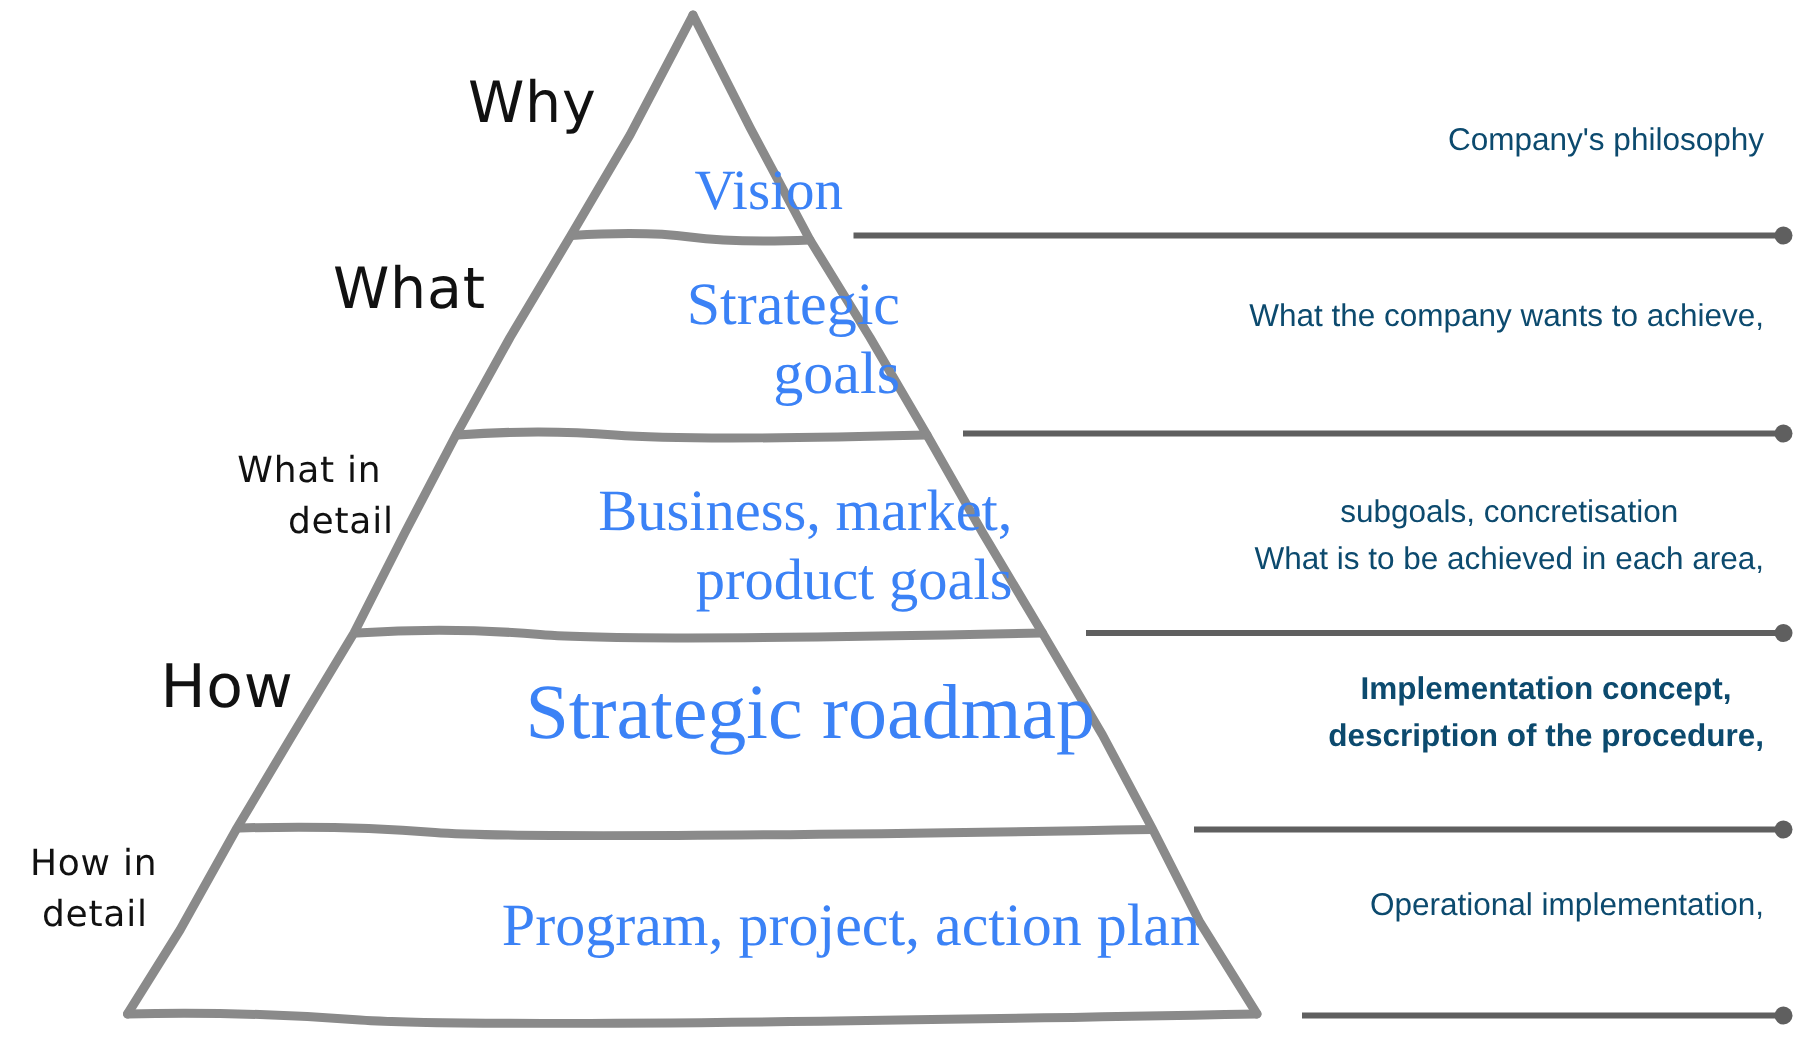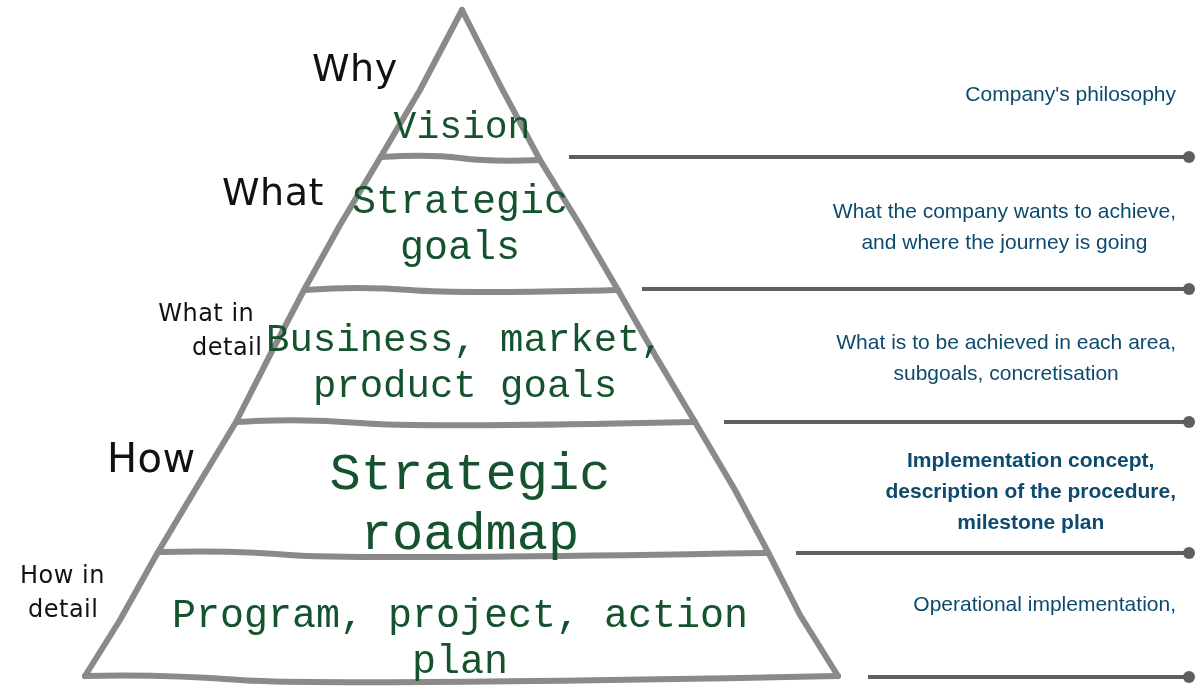--- a/index.html
+++ b/index.html
@@ -1,19 +1,19 @@
 <!DOCTYPE html>
 <html><head>
 <meta charset="utf-8">
 <style>
   html, body { margin:0; padding:0; background:#ffffff; }
   body { width:1200px; height:694px; position:relative; overflow:hidden; font-family:"Liberation Sans", sans-serif; }
   svg.pyr { position:absolute; left:0; top:0; }
   .hand { position:absolute; font-family:"DejaVu Sans", sans-serif; color:#111; white-space:nowrap; letter-spacing:0.5px; }
-  .level-text { position:absolute; text-align:center; font-family:Liberation Mono, monospace; color:#14532d; line-height:1.15; font-stretch:condensed; }
+  .level-text { position:absolute; text-align:right; font-family:Liberation Serif, serif; color:#3b82f6; line-height:1.15; font-stretch:condensed; }
   .desc { position:absolute; right:24px; text-align:center; font-family:"Liberation Sans", sans-serif; font-size:21px; line-height:31px; color:#0c4a6e; }
   .connector { position:absolute; height:4px; background:#5f5f5f; }
   .connector .dot { position:absolute; right:-6px; top:-4px; width:12px; height:12px; border-radius:50%; background:#5f5f5f; }
 </style>
 </head>
 <body>
 
 <svg class="pyr" width="1200" height="694">
   <g fill="none" stroke="#8a8a8a" stroke-width="6" stroke-linecap="round" stroke-linejoin="round">
     <path d="M462 10 L420 90 L380 158 L340 225 L304 290 L270 355 L236 422 L195 490 L158 552 L120 620 L85 676"></path>
@@ -60,30 +60,28 @@
 </div>
 <div class="level-text" style="left:120px; top:594px; width:680px; font-size:40px;">
   <div>Program, project, action plan</div>
 </div>
 
 <div class="desc" style="top:78px;">
   <div>Company's philosophy</div>
 </div>
 <div class="desc" style="top:195px;">
   <div>What the company wants to achieve,</div>
-  <div>and where the journey is going</div>
 </div>
 <div class="desc" style="top:326px;">
+  <div>subgoals, concretisation</div>
   <div>What is to be achieved in each area,</div>
-  <div>subgoals, concretisation</div>
 </div>
 <div class="desc" style="top:444px;font-weight:bold;">
   <div>Implementation concept,</div>
   <div>description of the procedure,</div>
-  <div>milestone plan</div>
 </div>
 <div class="desc" style="top:588px;">
   <div>Operational implementation,</div>
 </div>
 
 <div class="connector" style="left:569px; top:155px; width:620px;">
     <span class="dot"></span>
   </div>
 <div class="connector" style="left:642px; top:287px; width:547px;">
     <span class="dot"></span>

